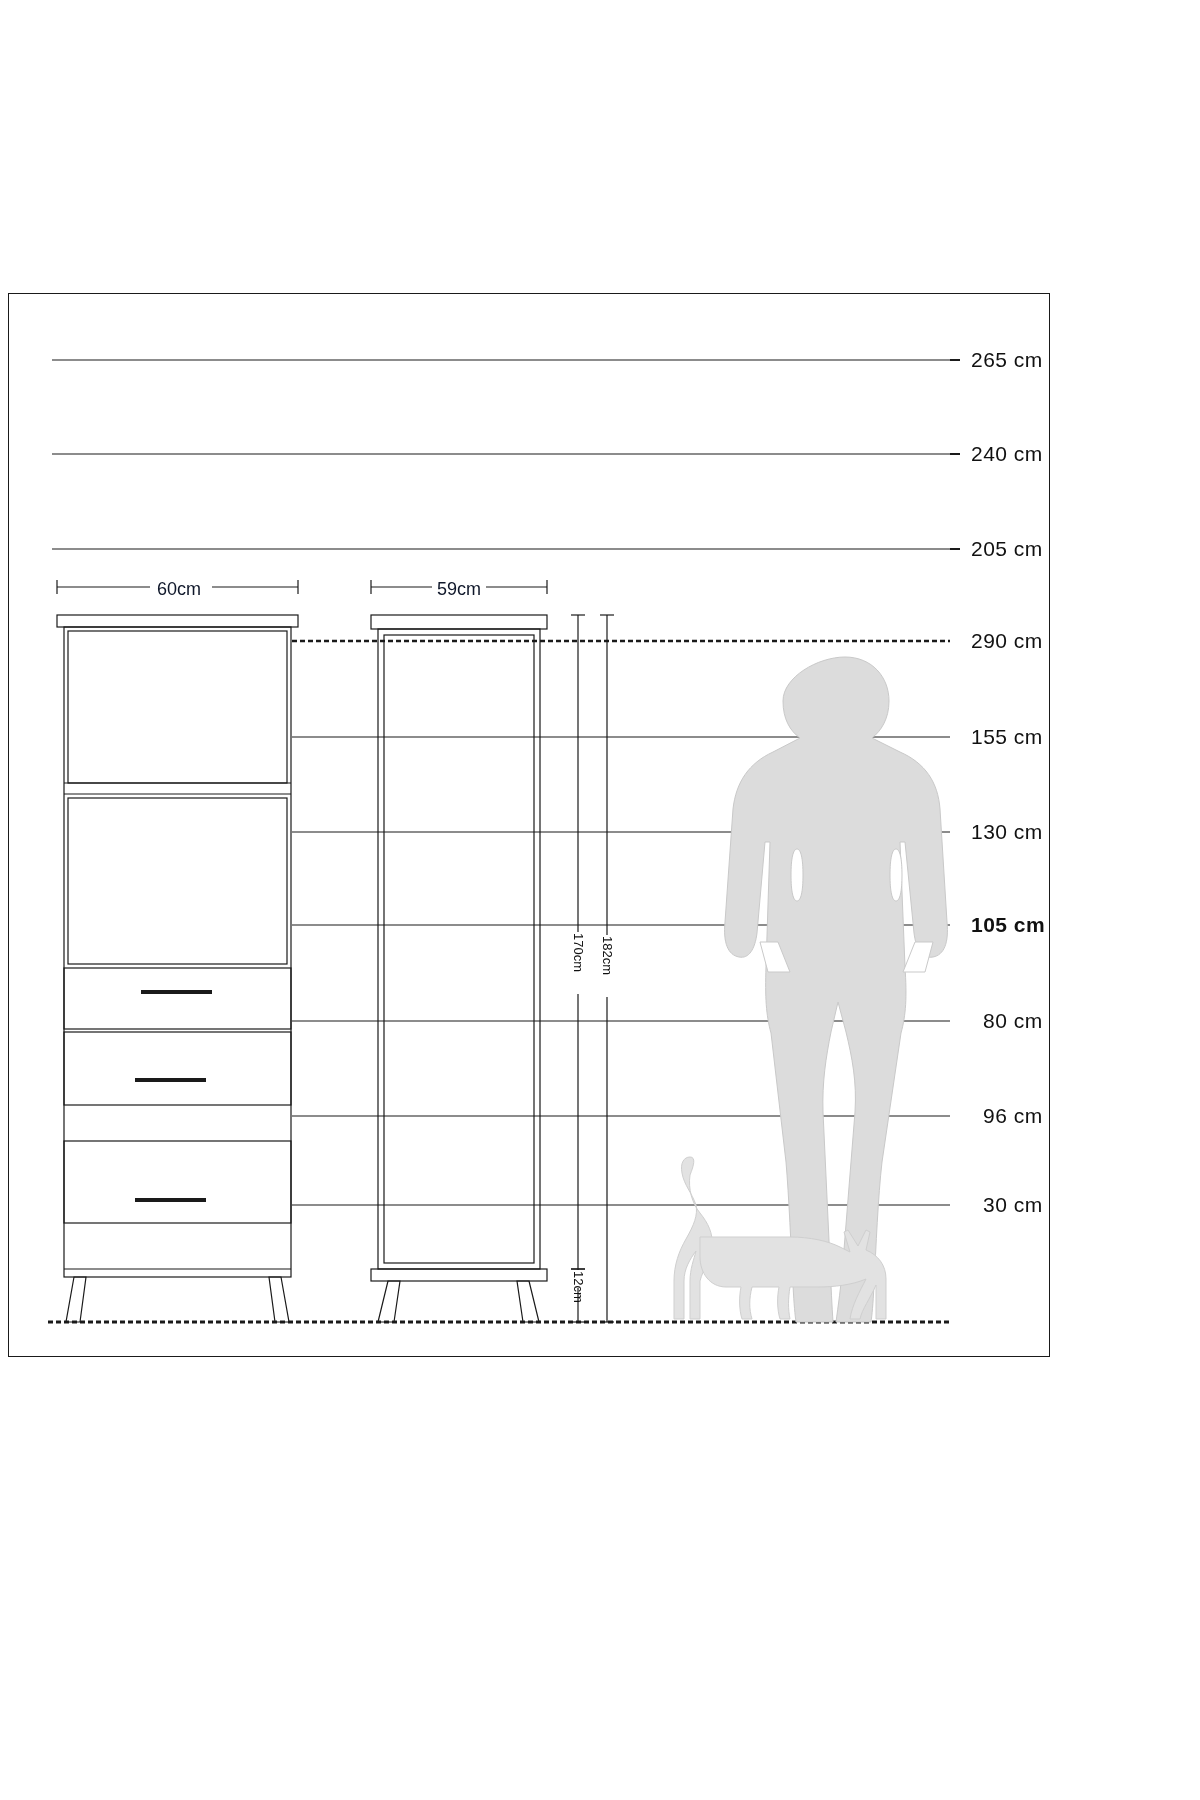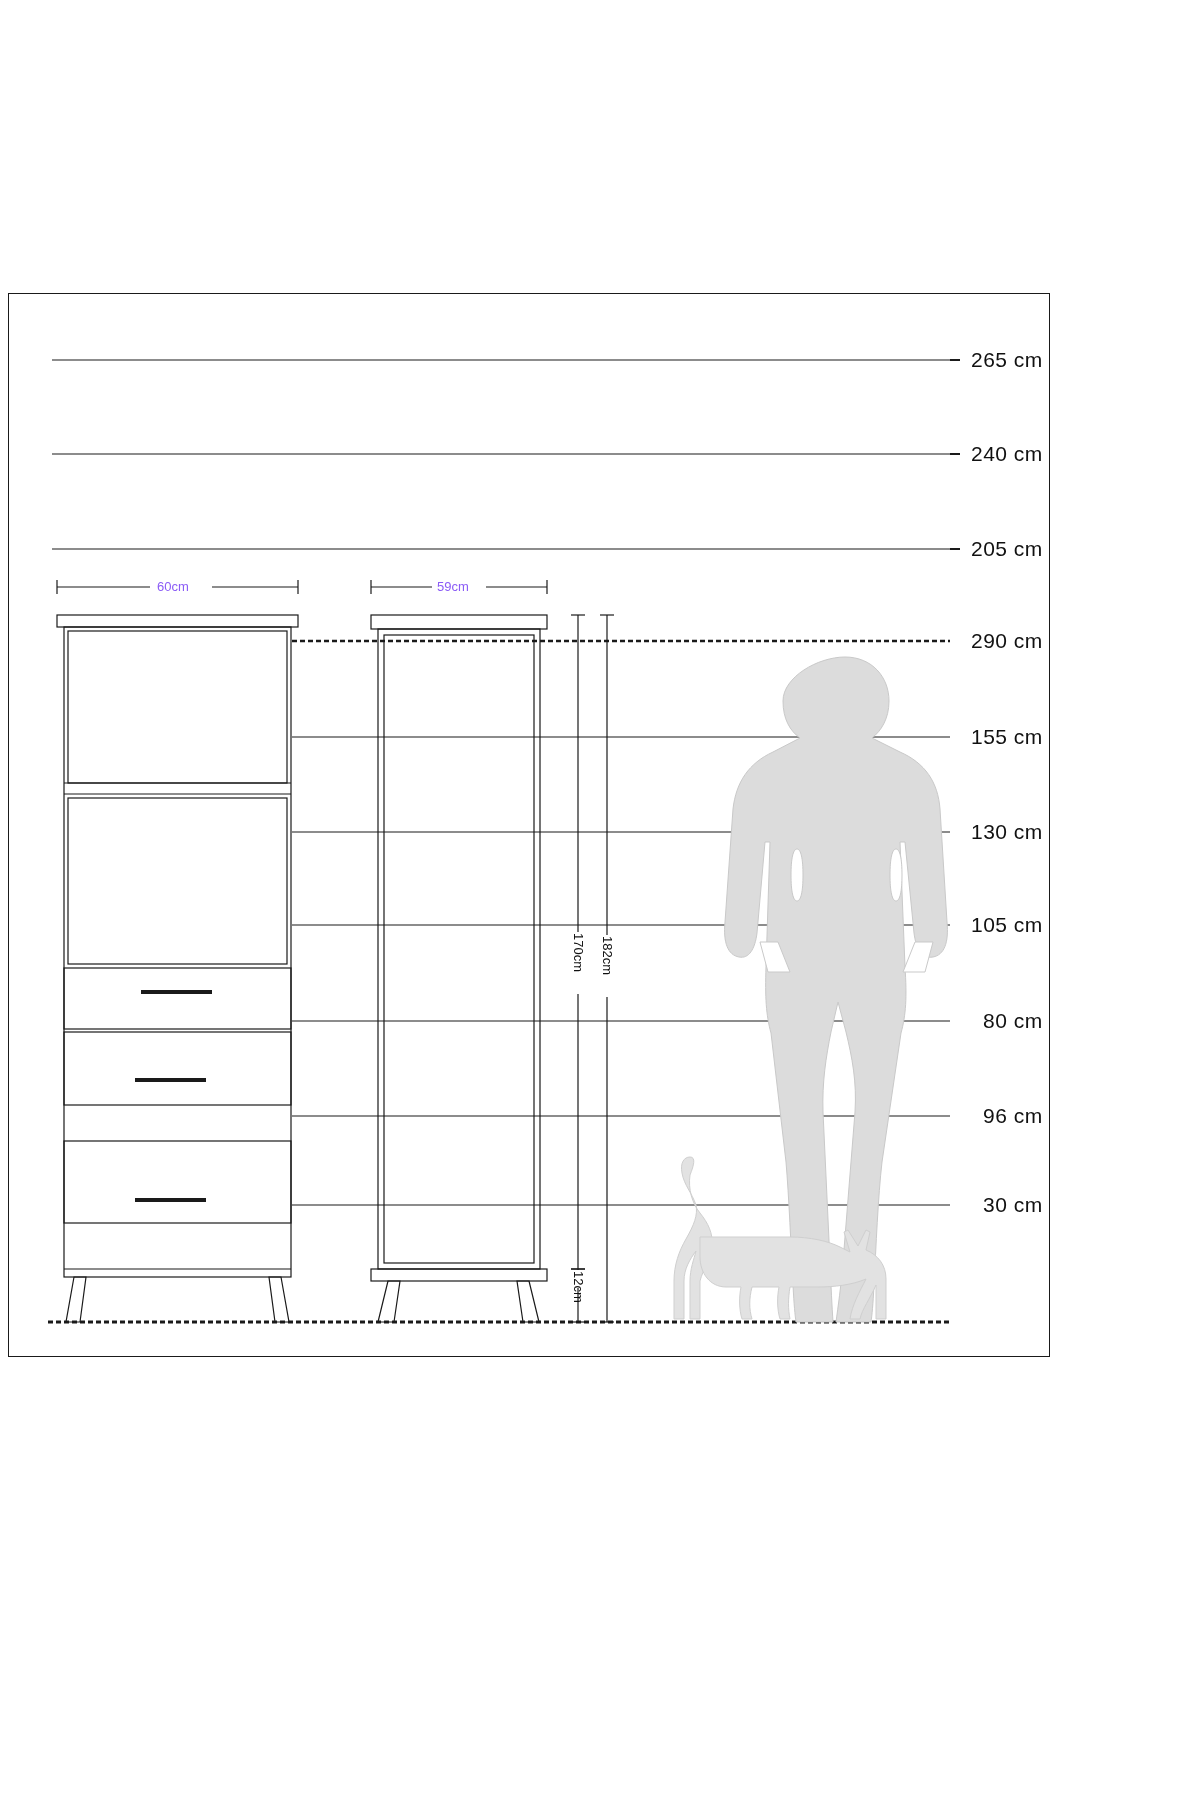--- a/index.html
+++ b/index.html
@@ -41,22 +41,22 @@
   .scale-label {
     position: absolute;
     font-size: 21px;
     color: #111111;
     letter-spacing: 0.5px;
     white-space: nowrap;
     font-family: "Liberation Sans", sans-serif;
   }
   .dim-label {
     position: absolute;
-    font-size: 13px;
-    color: #8b5cf6;
+    font-size: 18px;
+    color: #0f172a;
     white-space: nowrap;
     font-family: "Liberation Sans", sans-serif;
   }
   .vlabel {
     position: absolute;
     font-size: 13px;
     color: #111111;
     white-space: nowrap;
     font-family: "Liberation Sans", sans-serif;
     transform-origin: left top;
@@ -282,21 +282,21 @@
     </g>
   </svg>
 
   <div>
     <div class="scale-label" style="left:971px; top:311px;">265 cm</div>
     <div class="scale-label" style="left:971px; top:405px;">240 cm</div>
     <div class="scale-label" style="left:971px; top:500px;">205 cm</div>
     <div class="scale-label" style="left:971px; top:592px;">290 cm</div>
     <div class="scale-label" style="left:971px; top:688px;">155 cm</div>
     <div class="scale-label" style="left:971px; top:783px;">130 cm</div>
-    <div class="scale-label" style="left:971px; top:876px;">105 cm</div>
+    <div class="scale-label" style="left:971px; top:876px;font-weight:bold;">105 cm</div>
     <div class="scale-label" style="left:983px; top:972px;">80 cm</div>
     <div class="scale-label" style="left:983px; top:1067px;">96 cm</div>
     <div class="scale-label" style="left:983px; top:1156px;">30 cm</div>
   </div>
 
   <div>
     <div class="dim-label" style="left:157px; top:542px;">60cm</div>
     <div class="dim-label" style="left:437px; top:542px;">59cm</div>
     <div class="vlabel" style="left:586px; top:896px; transform: rotate(90deg);">170cm</div>
     <div class="vlabel" style="left:615px; top:899px; transform: rotate(90deg);">182cm</div>

